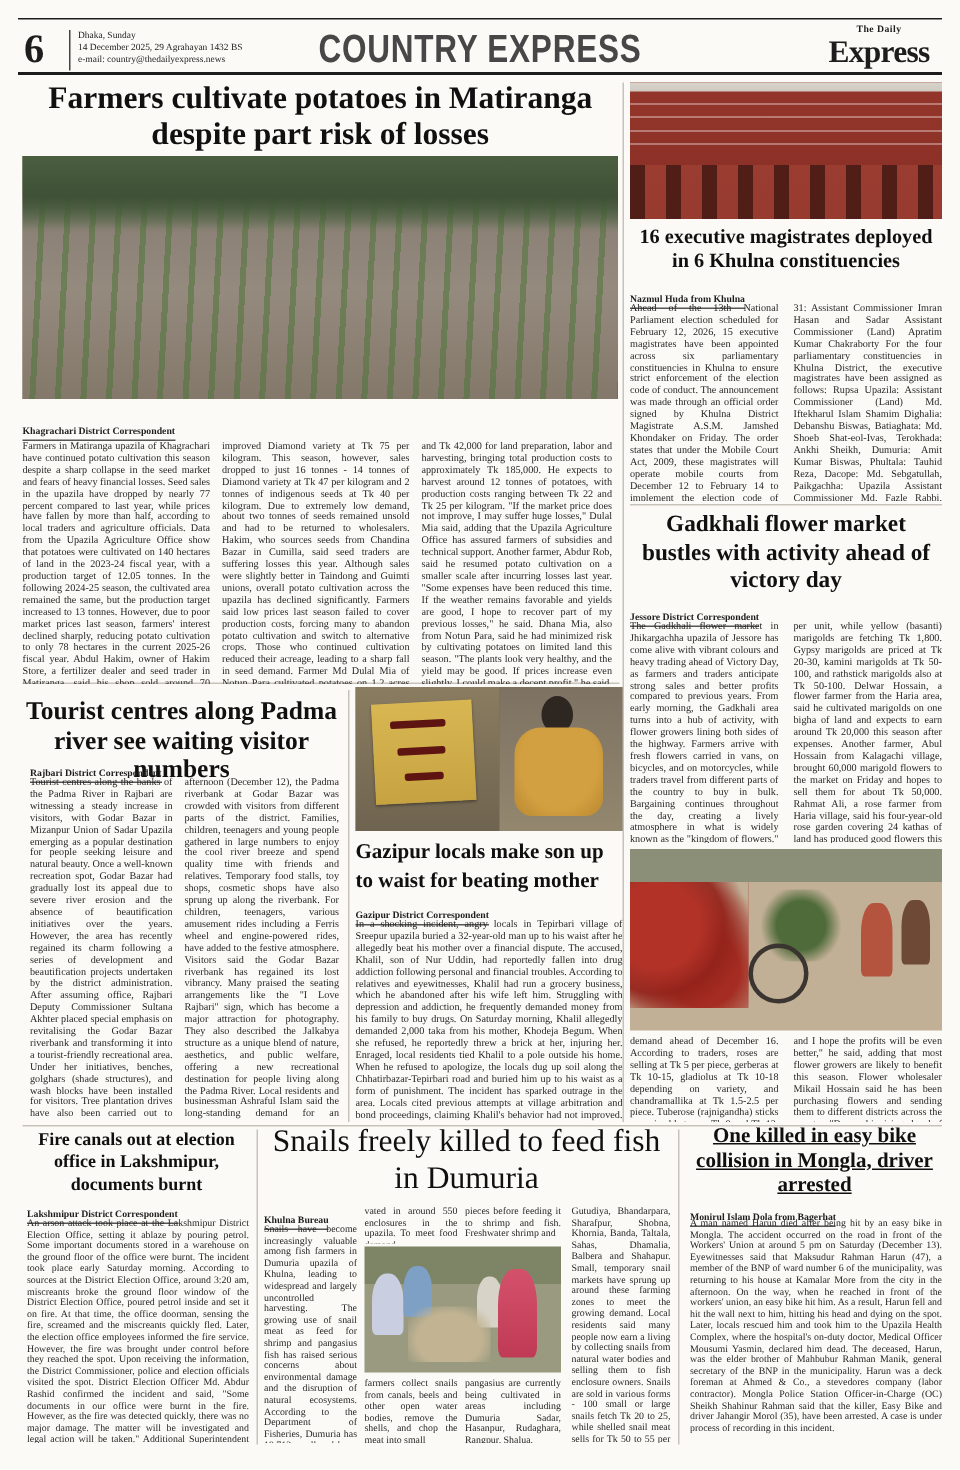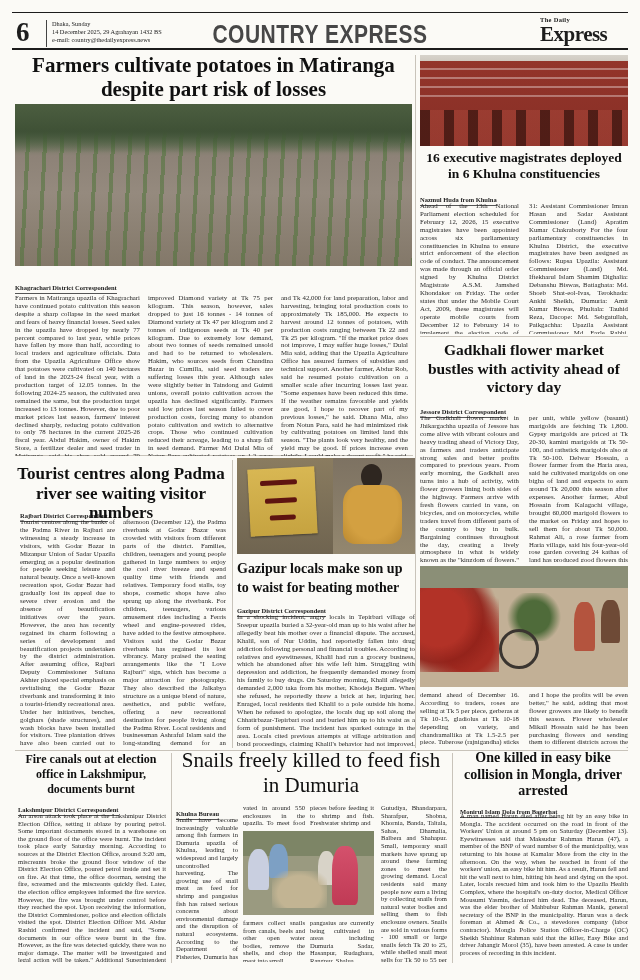--- a/index.html
+++ b/index.html
@@ -4,21 +4,21 @@
 <style>
   html,body{margin:0;padding:0;}
   body{width:640px;height:980px;background:#fbfaf6;font-family:"Liberation Serif",serif;color:#1d1d1d;position:relative;overflow:hidden;}
   .abs{position:absolute;}
   .rule{position:absolute;background:#1c1c1c;}
   .rule-light{position:absolute;background:#c8c3ba;}
   
   .pagenum{font-size:27px;font-weight:bold;line-height:1;}
   .dateline{font-size:6.3px;line-height:8px;color:#222;}
   .section-title{font-family:"Liberation Sans",sans-serif;font-weight:bold;font-size:21px;color:#474747;letter-spacing:.5px;transform:scaleY(1.25);transform-origin:center;white-space:nowrap;text-align:center;}
-  .masthead{text-align:left;line-height:1;}
+  .masthead{text-align:center;line-height:1;}
   .masthead .mh-top{font-size:6.5px;font-weight:bold;letter-spacing:.3px;display:block;}
   .masthead .mh-main{font-size:21px;font-weight:bold;letter-spacing:-0.5px;display:block;margin-top:0;}
   
   .headline{font-weight:bold;text-align:center;color:#101010;}
   .byline{font-size:6.5px;font-weight:bold;display:inline-block;border-bottom:1px solid #555;padding-bottom:1.5px;white-space:nowrap;}
   .col{font-size:6.8px;line-height:7.9px;text-align:justify;overflow:hidden;color:#272727;}
   .col-sm{font-size:6.6px;line-height:7.6px;text-align:justify;overflow:hidden;color:#272727;}
   .photo{position:absolute;overflow:hidden;}
   
   .photo-potato{
@@ -158,15 +158,15 @@
   <div class="sn-p1"></div>
   <div class="sn-p2"></div>
   <div class="sn-p4"></div>
   <div class="sn-p3"></div>
   <div class="sn-pile"></div>
 </div>
 <div class="abs col-sm" style="left:243px;top:919px;width:62px;height:43px;">farmers collect snails from canals, beels and other open water bodies, remove the shells, and chop the meat into small</div>
 <div class="abs col-sm" style="left:310px;top:919px;width:64px;height:43px;">pangasius are currently being cultivated in areas including Dumuria Sadar, Hasanpur, Rudaghara, Rangpur, Shalua,</div>
 <div class="abs col-sm" style="left:381px;top:804px;width:66px;height:158px;">Gutudiya, Bhandarpara, Sharafpur, Shobna, Khornia, Banda, Taltala, Sahas, Dhamalia, Balbera and Shahapur. Small, temporary snail markets have sprung up around these farming zones to meet the growing demand. Local residents said many people now earn a living by collecting snails from natural water bodies and selling them to fish enclosure owners. Snails are sold in various forms - 100 small or large snails fetch Tk 20 to 25, while shelled snail meat sells for Tk 50 to 55 per kilogram. In some cases, snails are sold by sack or basket at fixed prices.</div>
 
-<div class="abs headline" style="left:458px;top:750px;width:170px;font-size:14px;line-height:16.5px;">One killed in easy bike collision in Mongla, driver arrested</div>
+<div class="abs headline" style="left:458px;top:750px;width:170px;font-size:14px;line-height:16.5px;text-decoration:underline;">One killed in easy bike collision in Mongla, driver arrested</div>
 <div class="abs" style="left:460px;top:800px;"><span class="byline">Monirul Islam Dola from Bagerhat</span></div>
 <div class="abs col-sm" style="left:460px;top:812px;width:168px;height:150px;">A man named Harun died after being hit by an easy bike in Mongla. The accident occurred on the road in front of the Workers' Union at around 5 pm on Saturday (December 13). Eyewitnesses said that Maksudur Rahman Harun (47), a member of the BNP of ward number 6 of the municipality, was returning to his house at Kamalar More from the city in the afternoon. On the way, when he reached in front of the workers' union, an easy bike hit him. As a result, Harun fell and hit the wall next to him, hitting his head and dying on the spot. Later, locals rescued him and took him to the Upazila Health Complex, where the hospital's on-duty doctor, Medical Officer Mousumi Yasmin, declared him dead. The deceased, Harun, was the elder brother of Mahbubur Rahman Manik, general secretary of the BNP in the municipality. Harun was a deck foreman at Ahmed &amp; Co., a stevedores company (labor contractor). Mongla Police Station Officer-in-Charge (OC) Sheikh Shahinur Rahman said that the killer, Easy Bike and driver Jahangir Morol (35), have been arrested. A case is under process of recording in this incident.</div>
 
 </body></html>

